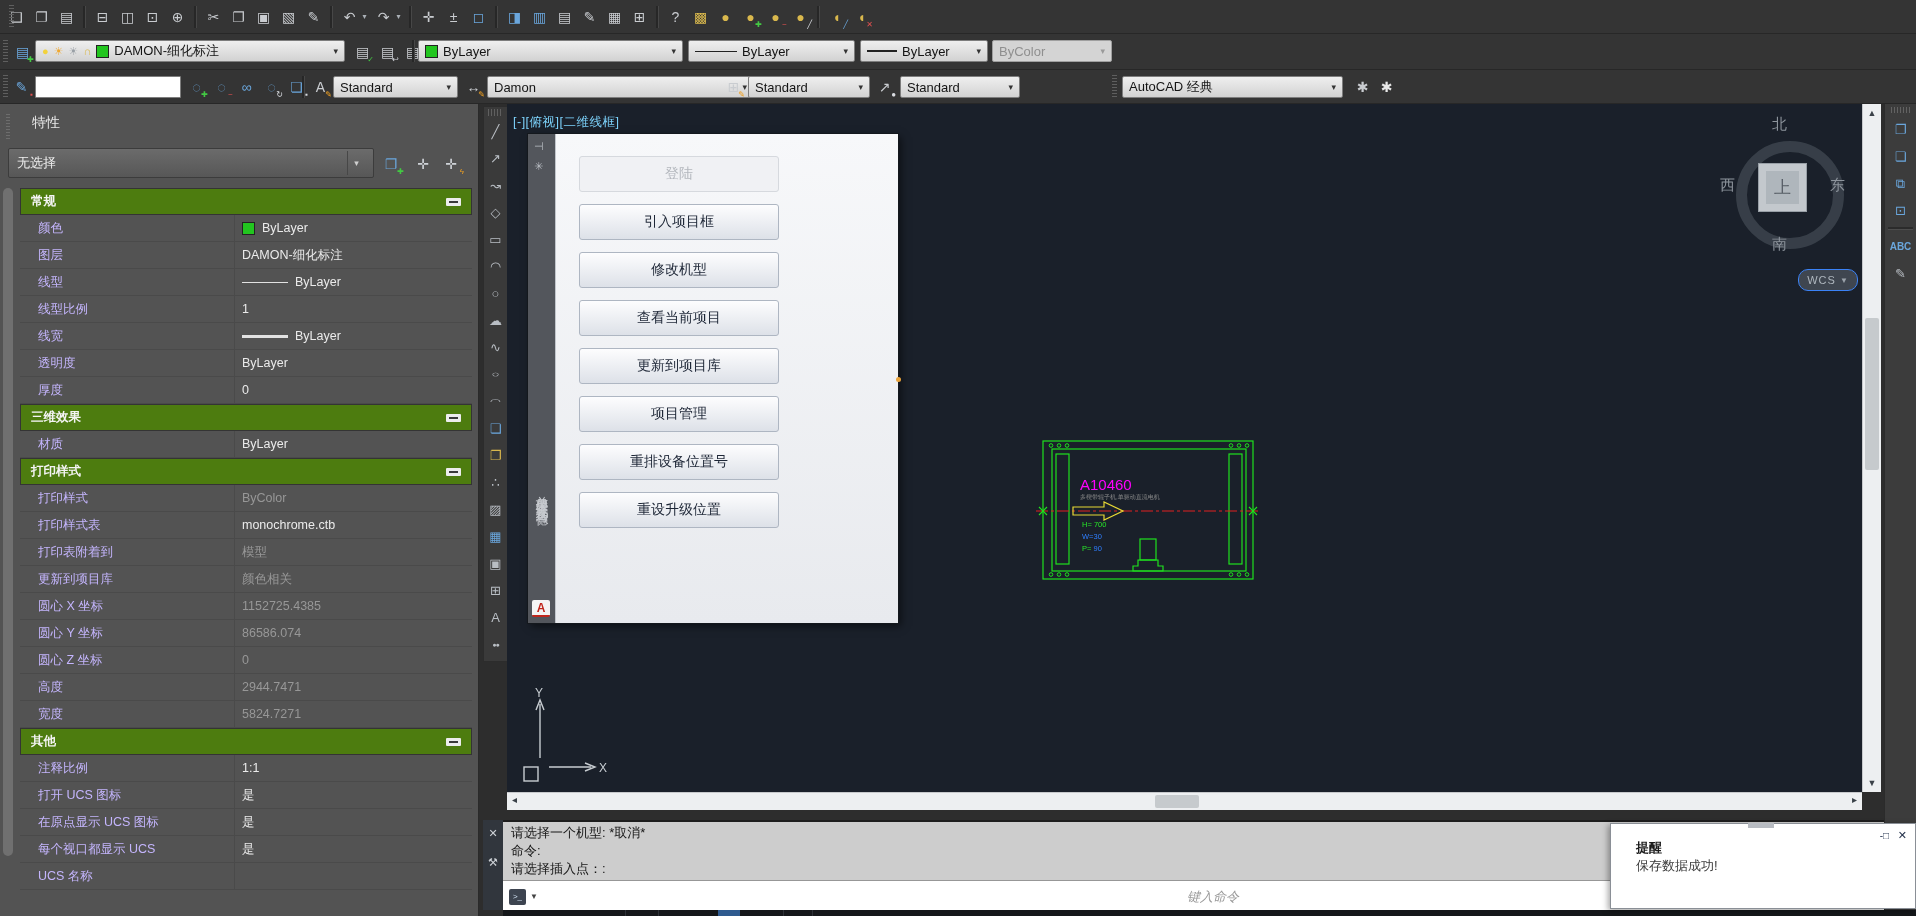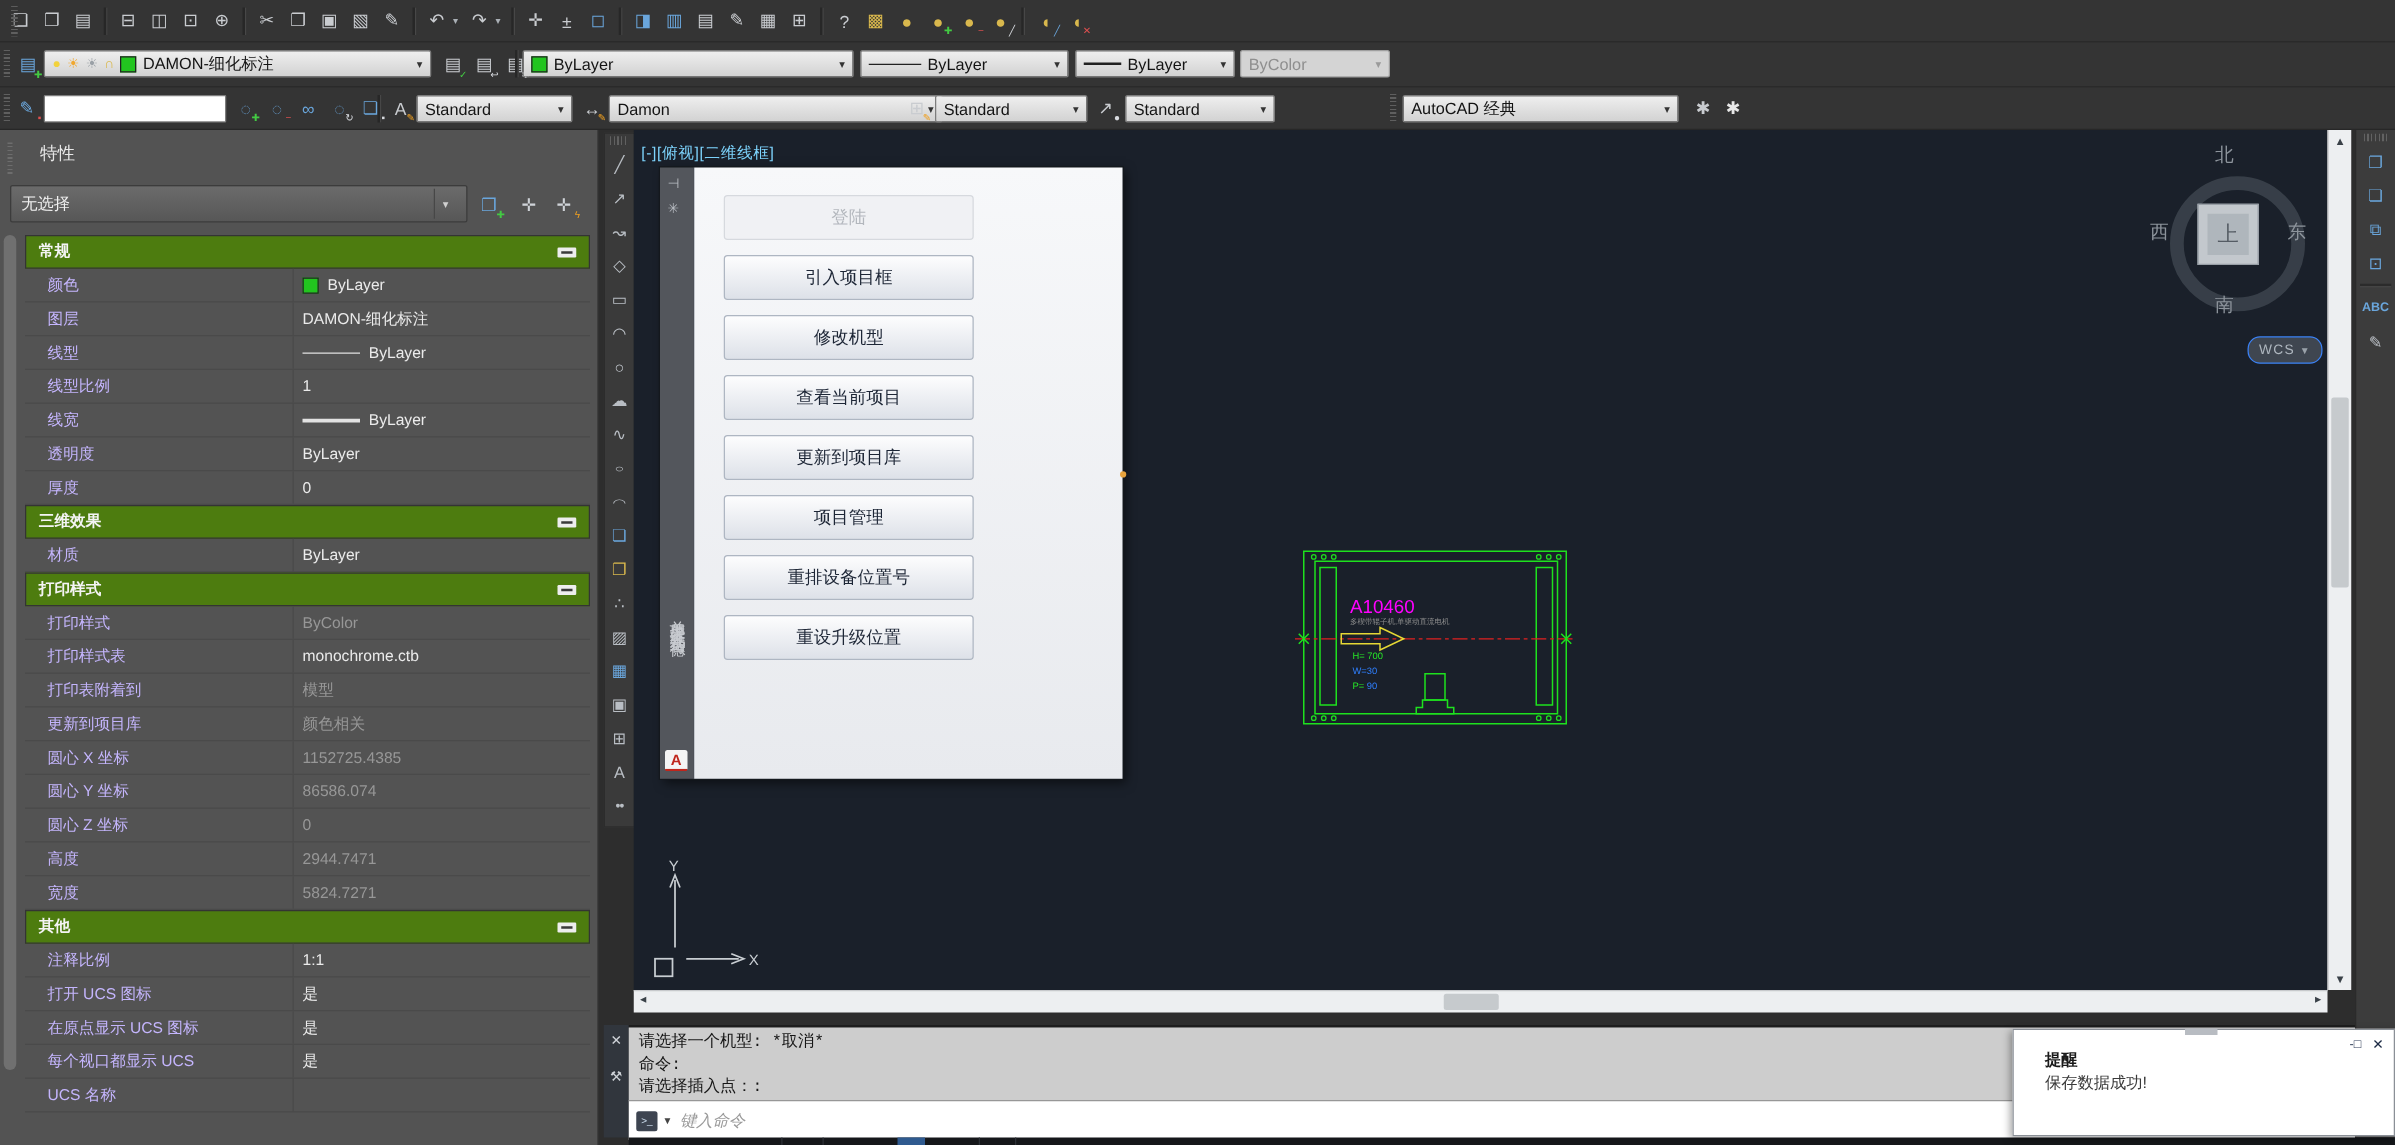--- a/index.html
+++ b/index.html
@@ -111,27 +111,27 @@
   .rstrip{position:absolute;left:1884px;top:104px;width:32px;height:812px;background:#3c3c3c;border-left:1px solid #2b2b2b;box-sizing:border-box;}
   .rgrip{height:6px;margin:3px 6px;background:repeating-linear-gradient(90deg,#626262 0 1px,transparent 1px 3px);}
   .ricon{position:relative;height:27px;display:flex;align-items:center;justify-content:center;color:#b9bec4;font-size:13px;}
   .ricon.blue .g{color:#6aa6dc;}
   .ricon.sep{height:2px;margin:3px 3px;background:#2b2b2b;border-bottom:1px solid #4d4d4d;}
   .ricon.textfront .g{font-size:10px;font-weight:bold;}
   
   .cmdstrip{position:absolute;left:483px;top:820px;width:20px;height:90px;background:#31363d;display:flex;flex-direction:column;align-items:center;gap:18px;padding-top:8px;box-sizing:border-box;}
   .cmdstrip span{color:#cfd3d8;font-size:11px;line-height:11px;}
   .cmdwin{position:absolute;left:503px;top:820px;width:1381px;height:90px;border-top:2px solid #1d1d1d;box-sizing:border-box;}
-  .cmd-hist{position:absolute;left:0;top:0;width:100%;height:58px;background:#cdcdcd;padding:2px 0 16px 8px;box-sizing:border-box;font-family:Liberation Mono, monospace;}
+  .cmd-hist{position:absolute;left:0;top:0;width:100%;height:58px;background:#cdcdcd;padding:2px 0 16px 8px;box-sizing:border-box;}
   .cline{height:18px;font-size:13px;color:#161616;white-space:nowrap;}
   .cmd-inrow{position:absolute;left:0;top:58px;width:100%;height:32px;background:#ffffff;border-top:1px solid #979797;
              display:flex;align-items:center;gap:4px;padding-left:6px;box-sizing:border-box;}
   .chip{width:17px;height:16px;background:#3d4450;border-radius:2px;color:#cfe0f0;font-size:8px;display:flex;align-items:center;justify-content:center;flex:none;}
   .chiparr{font-size:8px;color:#444;}
-  .cmd-input{flex:1;border:none;outline:none;font-size:13px;font-style:italic;color:#222;font-family:inherit;}
+  .cmd-input{flex:1;border:none;outline:none;font-size:13px;font-style:italic;color:#222;font-family:inherit;text-align:center;}
   .cmd-input::placeholder{color:#9a9a9a;font-style:italic;}
   
   .taskbar{position:absolute;left:503px;top:910px;width:1413px;height:6px;background:#15171a;}
   .tseg{position:absolute;top:0;height:6px;width:1px;background:#2c3036;}
   .tseg.active{width:22px;background:#2f5a8f;}
   
   .notif{position:absolute;left:1610px;top:823px;width:306px;height:86px;background:#fff;border:1px solid #8a8f96;box-sizing:border-box;
          box-shadow:-2px 2px 6px rgba(0,0,0,.35);}
   .notch{position:absolute;left:137px;top:-1px;width:26px;height:5px;background:#b8bcc2;}
   .ntitle{position:absolute;left:25px;top:15px;font-size:13px;font-weight:bold;color:#1a1a1a;}

